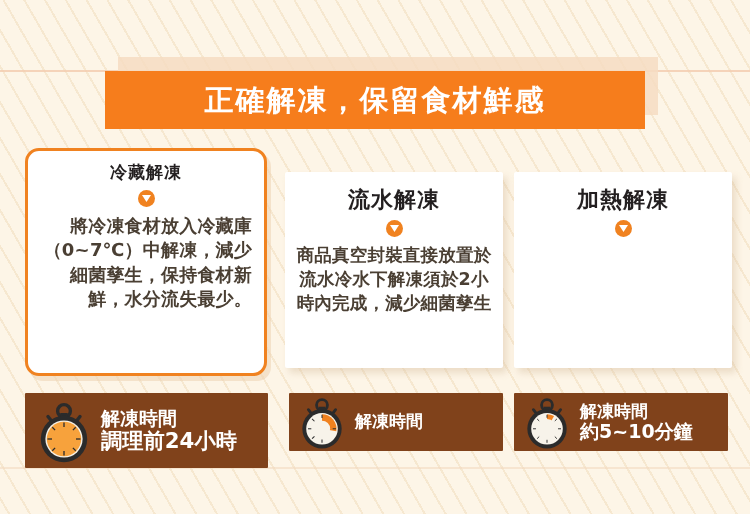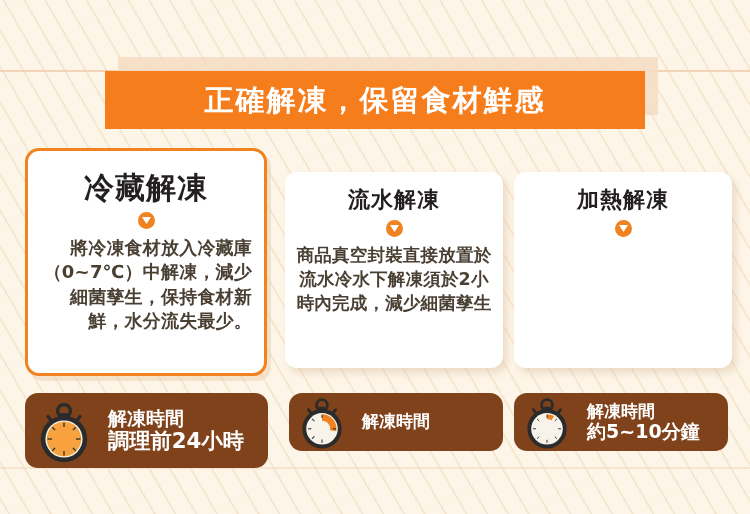--- a/index.html
+++ b/index.html
@@ -99,35 +99,35 @@
     width: 242px;
     height: 228px;
     border: 3px solid #f08220;
     border-radius: 14px;
     box-shadow: 4px 5px 0 rgba(236, 210, 178, 0.55);
   }
   .card.secondary {
     width: 218px;
     height: 196px;
     border: none;
-    border-radius: 12px;
+    border-radius: 2px;
     box-shadow: 4px 5px 7px rgba(216, 190, 160, 0.45);
   }
   .card.c2 { left: 285px; top: 172px; }
   .card.c3 { left: 514px; top: 172px; }
 
   .card-title {
     font-size: 24px;
     font-weight: bold;
     color: #231f20;
     line-height: 1.1;
     letter-spacing: 1px;
     white-space: nowrap;
   }
-  .card.primary .card-title { margin-top: 20px; font-size: 30px; }
+  .card.primary .card-title { margin-top: 12px; font-size: 17px; }
   .card.secondary .card-title { margin-top: 16px; font-size: 22px; }
 
   .arrow-badge {
     width: 17px;
     height: 17px;
     border-radius: 50%;
     background: #f08220;
     display: flex;
     align-items: center;
     justify-content: center;
@@ -145,25 +145,24 @@
     text-align: center;
     font-weight: bold;
     letter-spacing: 0.2px;
   }
   .card.primary .card-body { font-size: 18px; padding: 0 12px; text-align: right; }
 
   
   .badge {
     position: absolute;
     background: #80421b;
-    border-radius: 13px;
+    border-radius: 1px;
     display: flex;
     align-items: center;
     box-sizing: border-box;
-    gap: 7px;
   }
   .badge.b1 {
     left: 25px;
     top: 393px;
     width: 243px;
     height: 75px;
     padding-left: 8px;
   }
   .badge.b2 {
     left: 289px;

